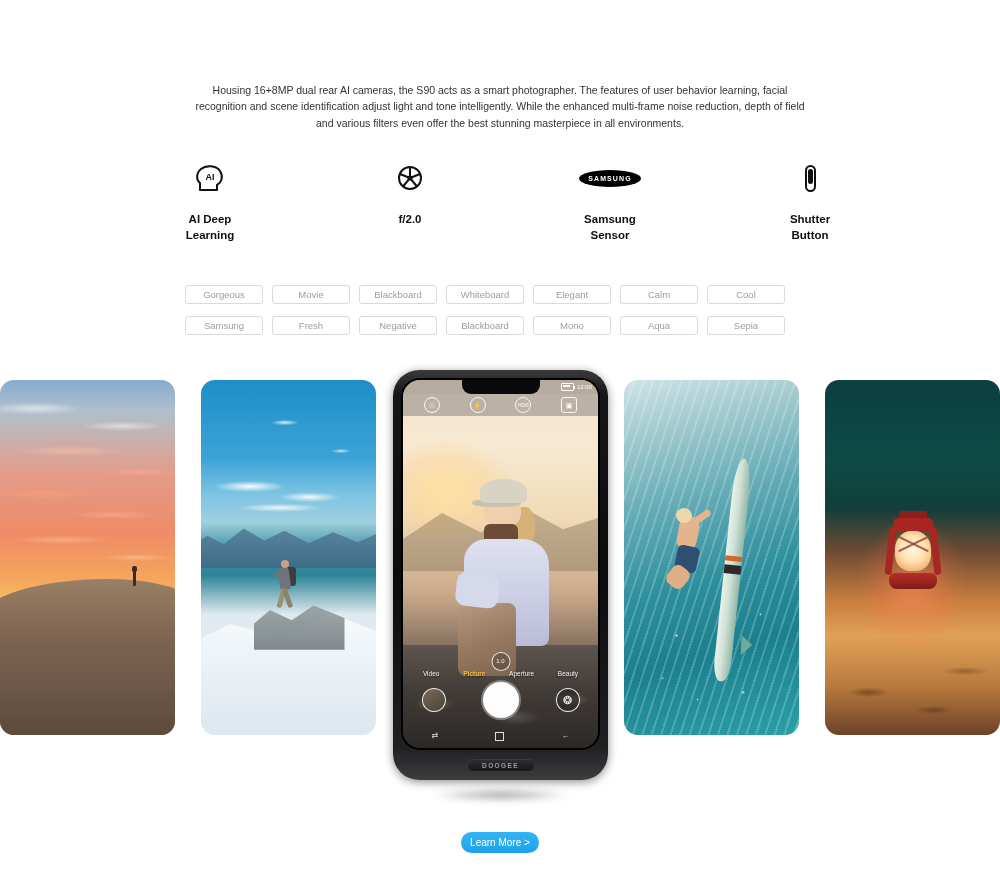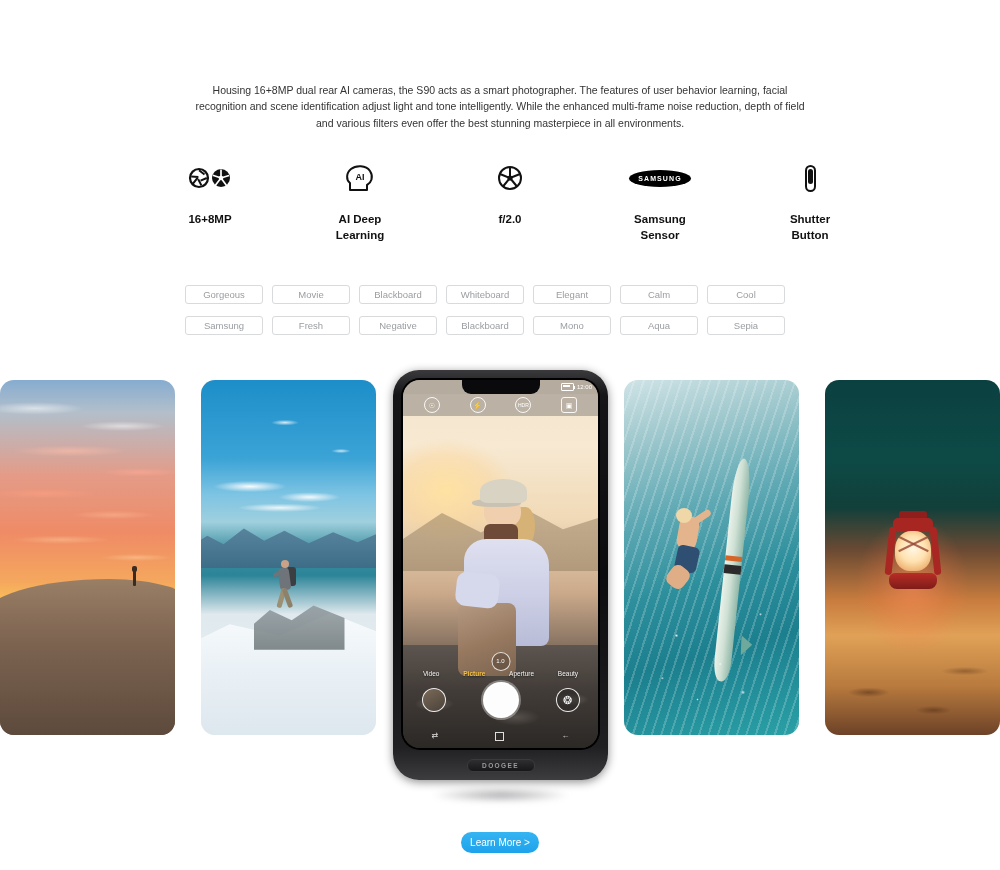--- a/index.html
+++ b/index.html
@@ -272,41 +272,20 @@
 </style>
 </head>
 <body>
 
 <div class="page">
 
   <div class="subcopy">Housing 16+8MP dual rear AI cameras, the S90 acts as a smart photographer. The features of user behavior learning, facial recognition and scene identification adjust light and tone intelligently. While the enhanced multi-frame noise reduction, depth of field and various filters even offer the best stunning masterpiece in all environments.</div>
 
   <div class="features">
 
-    <div class="feature">
-      <div class="glyph">
-        <svg width="44" height="22" viewBox="0 0 44 22">
-          <g fill="none" stroke="#111" stroke-width="2.2">
-            <circle cx="11" cy="11" r="9"></circle>
-          </g>
-          <g fill="#111">
-            <path d="M11 3a8 8 0 0 1 6.9 4L11 11z" opacity=".0"></path>
-          </g>
-          <g stroke="#111" stroke-width="2" fill="none">
-            <path d="M11 3.2 L16.5 7.5 M18.8 11 L12.6 13.6 M13.4 18.4 L10.2 12.3 M4.6 17.1 L9.9 10.3 M3.2 9.6 L10.4 9.9"></path>
-          </g>
-          <circle cx="33" cy="11" r="9" fill="#111"></circle>
-          <g stroke="#fff" stroke-width="1.7" fill="none">
-            <path d="M33 2.6 L33 11 M41 8.5 L33 11 M38.5 18.6 L33 11 M27 18.8 L33 11 M24.8 8.2 L33 11"></path>
-          </g>
-          <circle cx="33" cy="11" r="2.3" fill="#fff"></circle>
-        </svg>
-      </div>
-      <div class="flabel" style="white-space:pre-line">16+8MP</div>
-    </div>
 
     <div class="feature">
       <div class="glyph">
         <svg width="32" height="30" viewBox="0 0 32 30">
           <path d="M6 27 L6 20 C2 17 2 10 7 6 C12 2 22 2 26 8 C30 14 27 20 23 22 L23 27 Z" fill="none" stroke="#111" stroke-width="2" stroke-linejoin="round"></path>
           <text x="16" y="17" font-size="9" font-weight="bold" fill="#111" text-anchor="middle" font-family="Liberation Sans, sans-serif">AI</text>
         </svg>
       </div>
       <div class="flabel" style="white-space:pre-line">AI Deep
 Learning</div>

